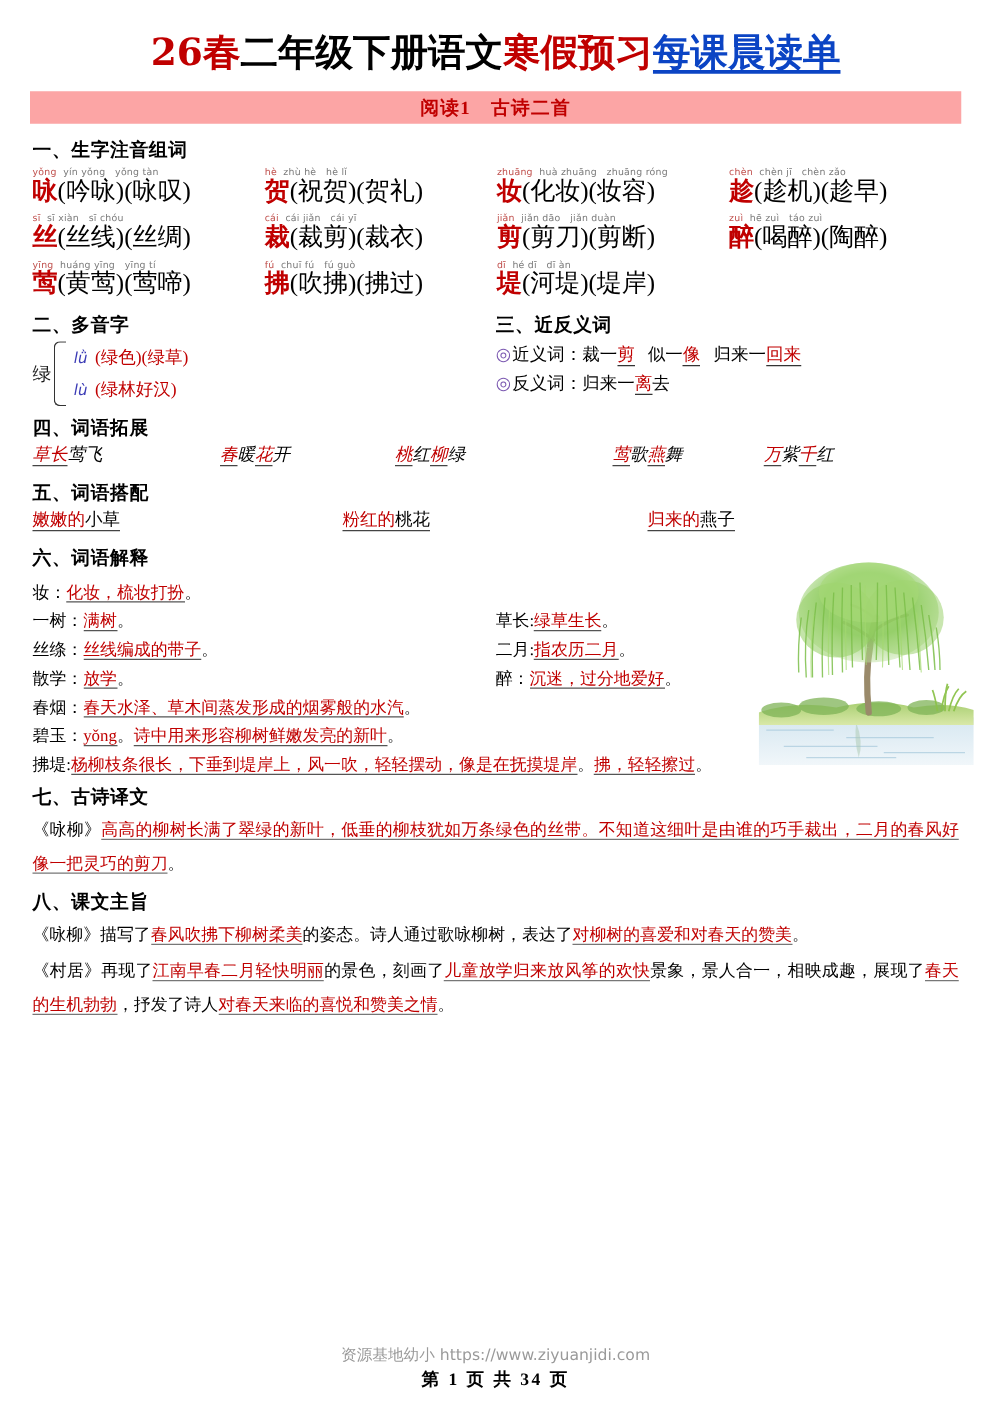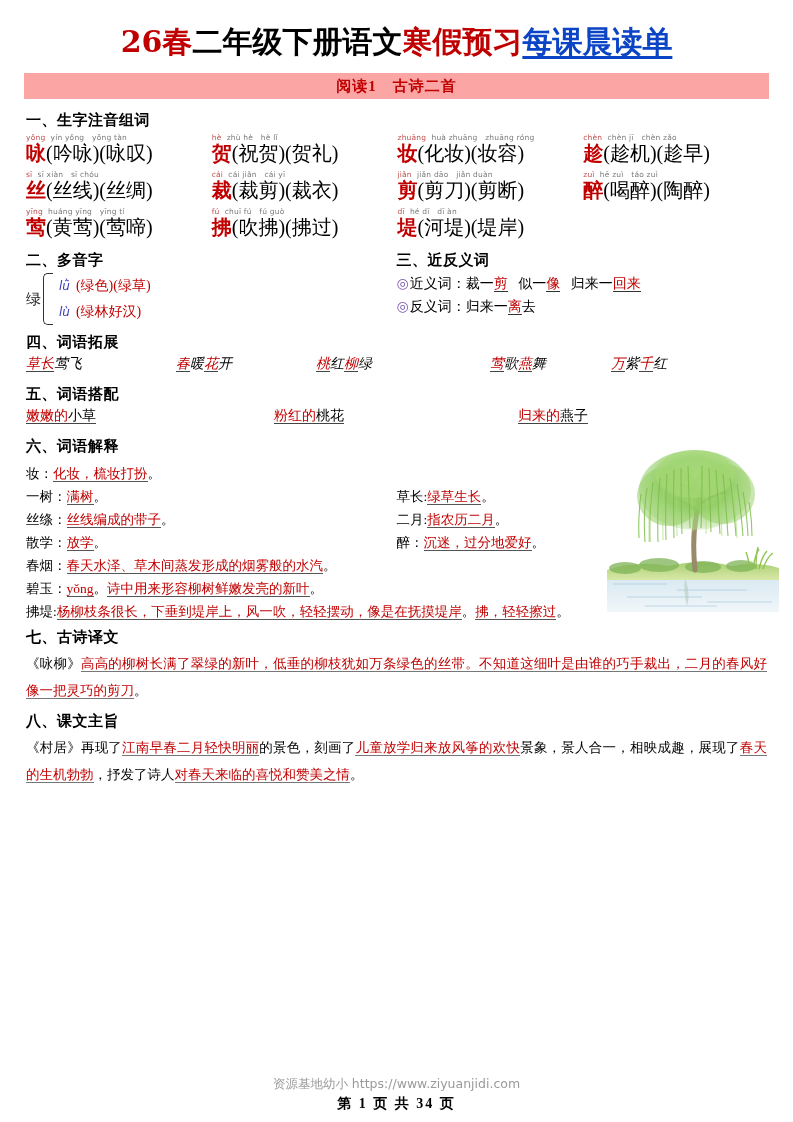--- a/index.html
+++ b/index.html
@@ -283,20 +283,21 @@
         </div>
     </div>
 
     <div class="sec-h">七、古诗译文</div>
     <div id="s7box">
         <div class="para"><span class="bk">《咏柳》</span><span class="rd">高高的柳树长满了翠绿的新叶，低垂的柳枝犹如万条绿色的丝带。不知道这细叶是由谁的巧手裁出，二月的春风好像一把灵巧的剪刀</span><span class="bk">。</span></div>
       </div>
 
     <div class="sec-h">八、课文主旨</div>
     <div id="s8box">
+        <div class="para"><span class="bk">《咏柳》</span><span class="bk">描写了</span><span class="rd">春风吹拂下柳树柔美</span><span class="bk">的姿态。诗人通过歌咏柳树，表达了</span><span class="rd">对柳树的喜爱和对春天的赞美</span><span class="bk">。</span></div>
         <div class="para"><span class="bk">《村居》</span><span class="bk">再现了</span><span class="rd">江南早春二月轻快明丽</span><span class="bk">的景色，刻画了</span><span class="rd">儿童放学归来放风筝的欢快</span><span class="bk">景象，景人合一，相映成趣，展现了</span><span class="rd">春天的生机勃勃</span><span class="bk">，抒发了诗人</span><span class="rd">对春天来临的喜悦和赞美之情</span><span class="bk">。</span></div>
       </div>
 
   </div>
 
   <svg class="willow" viewBox="0 0 172 180">
     <defs>
       <radialGradient id="folg" cx="50%" cy="42%" r="58%">
         <stop offset="0%" stop-color="#9ed46a"></stop>
         <stop offset="55%" stop-color="#86c85a"></stop>

